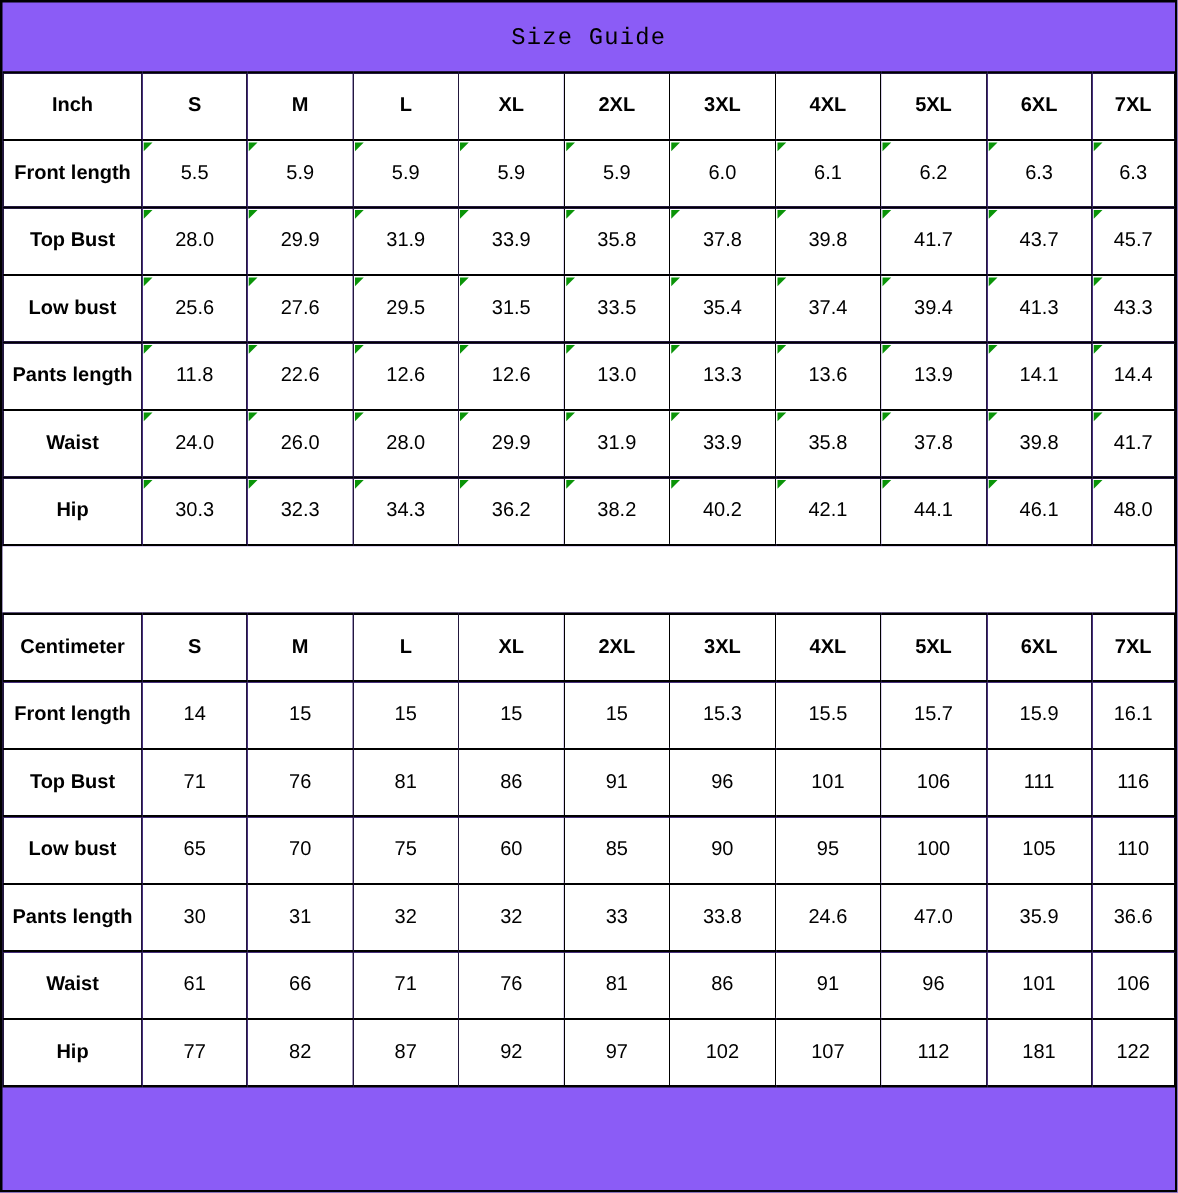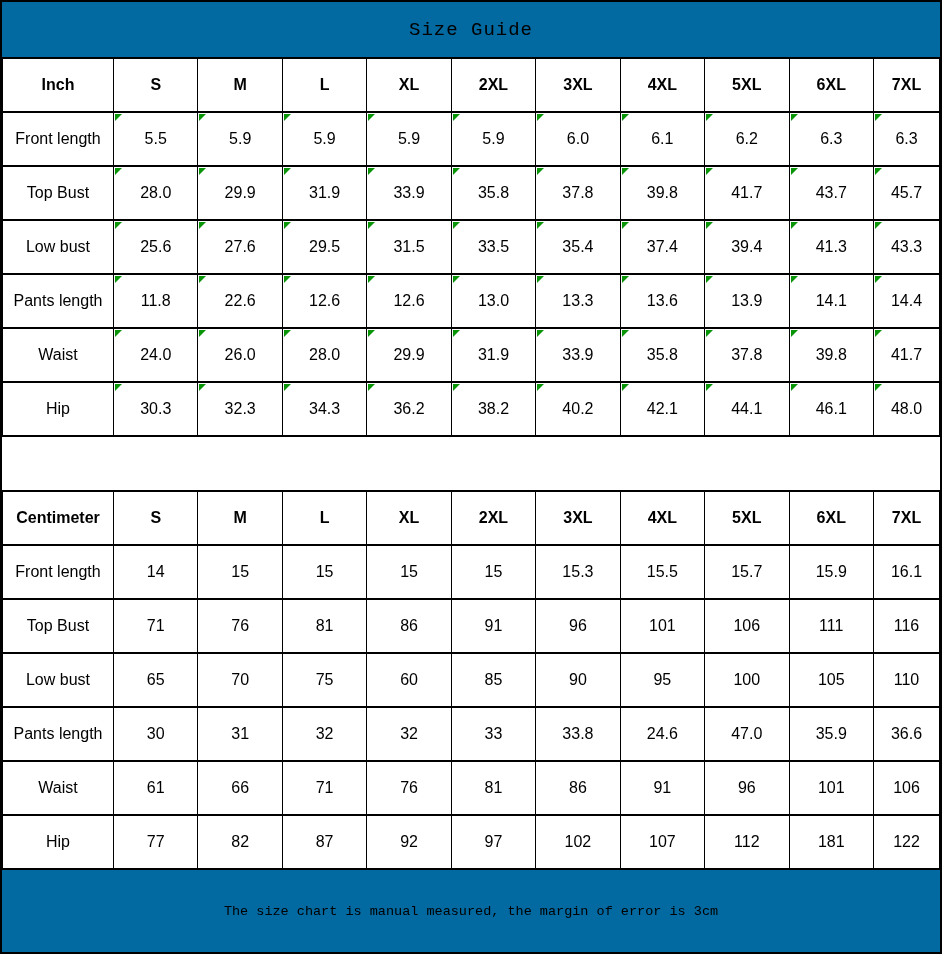--- a/index.html
+++ b/index.html
@@ -2,21 +2,21 @@
 <html><head>
 <meta charset="utf-8">
 <style>
   html, body { margin: 0; padding: 0; background: #ffffff; }
   * { box-sizing: border-box; }
 
   .sheet {
     width: 942px;
     height: 954px;
     border: 2px solid #000;
-    background: #0369a1;
+    background: #8b5cf6;
     display: flex;
     flex-direction: column;
     font-family: "Liberation Sans", sans-serif;
     color: #000;
   }
 
   .title-row {
     flex: 0 0 55px;
     display: flex;
     align-items: center;
@@ -42,21 +42,21 @@
     height: 54px;
     text-align: center;
     vertical-align: middle;
     font-size: 16px;
     padding: 0;
     position: relative;
     background: #fff;
   }
 
   table.size-table th { font-weight: bold; }
-  table.size-table td.label-cell { font-weight: normal; }
+  table.size-table td.label-cell { font-weight: bold; }
 
   col.label-col { width: 111px; }
   col.last-col  { width: 66px; }
 
   .flag {
     position: absolute;
     top: 1px;
     left: 1px;
     width: 0;
     height: 0;
@@ -299,15 +299,14 @@
           <td><span>97</span></td>
           <td><span>102</span></td>
           <td><span>107</span></td>
           <td><span>112</span></td>
           <td><span>181</span></td>
           <td><span>122</span></td>
         </tr>
       </tbody>
     </table>
 
-  <div class="footer-row">The size chart is manual measured, the margin of error is 3cm</div>
 
 </div>
 
 </body></html>

